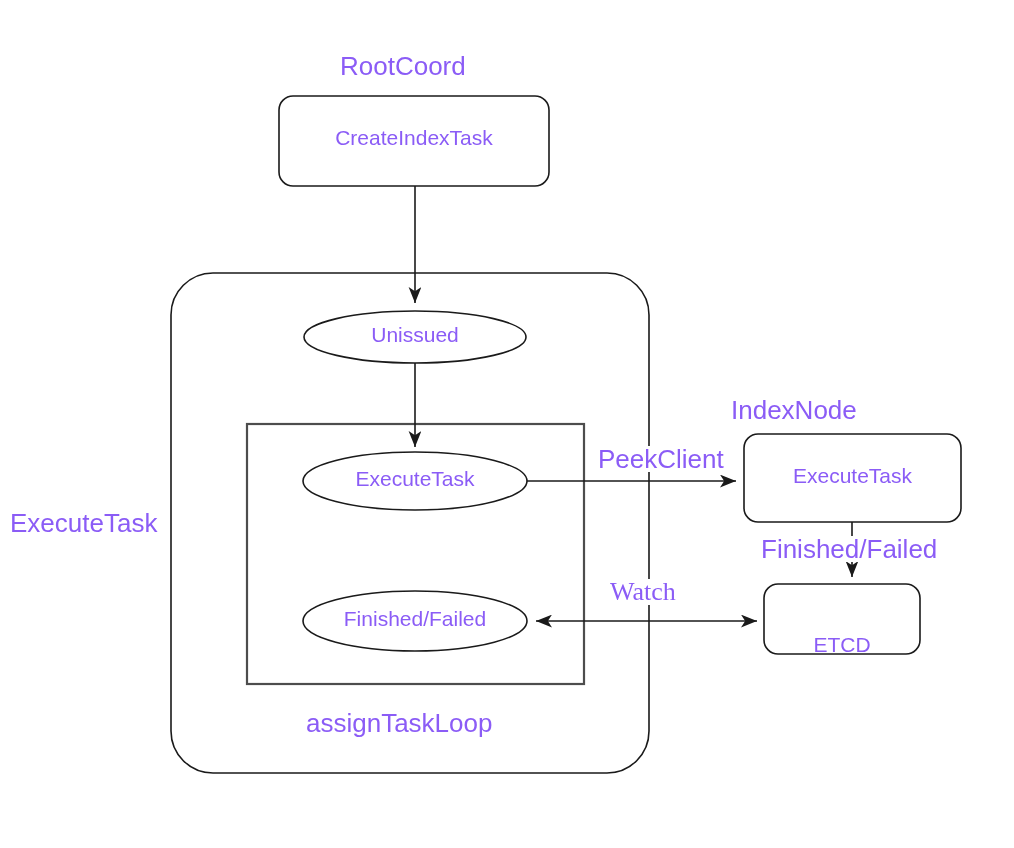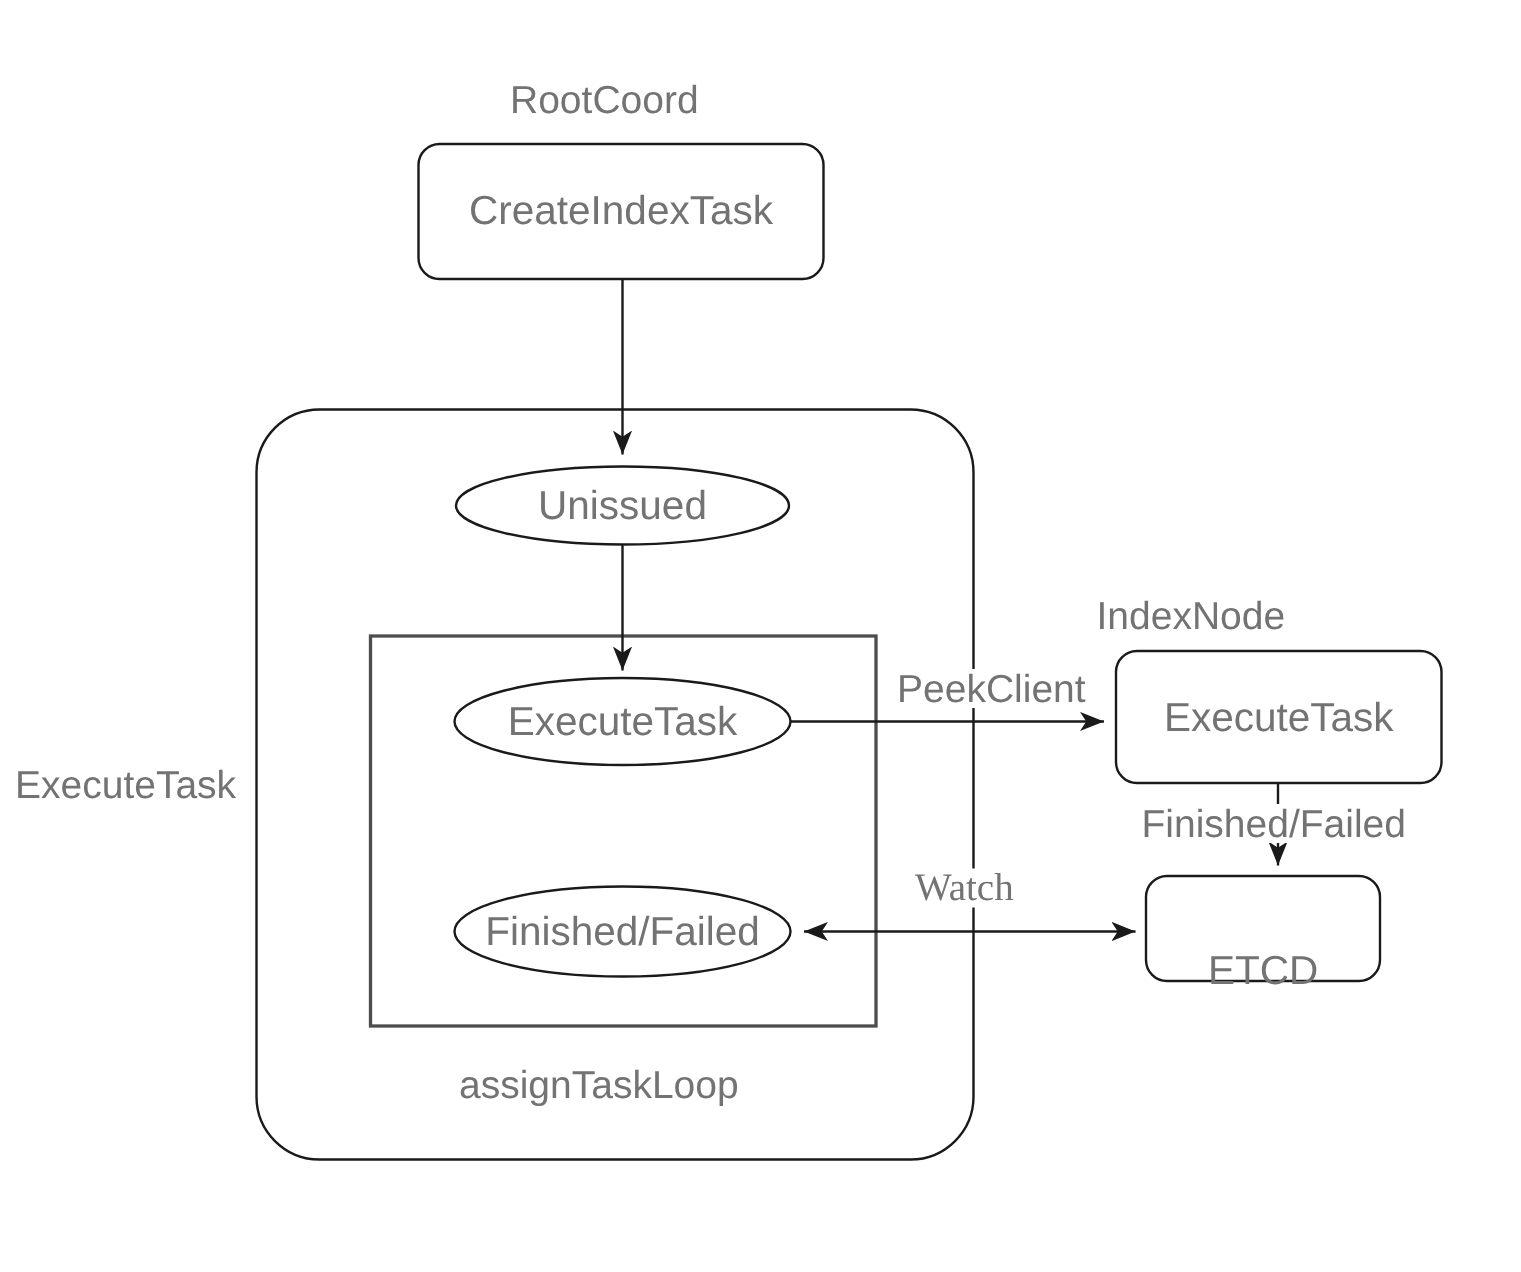--- a/index.html
+++ b/index.html
@@ -39,25 +39,25 @@
   }
   .edge {
     fill: none;
     stroke: #1a1a1a;
     stroke-width: 1.6;
   }
   .lbl {
     position: absolute;
     white-space: nowrap;
     font-family: "Liberation Sans", sans-serif;
-    color: #737373;
+    color: #8b5cf6;
     line-height: 1;
   }
   .node-label {
-    font-size: 27px;
+    font-size: 21px;
     text-align: center;
   }
   .group-label {
     font-size: 26px;
   }
   .edge-label {
     font-size: 26px;
     background: #ffffff;
     padding: 0 2px;
   }

